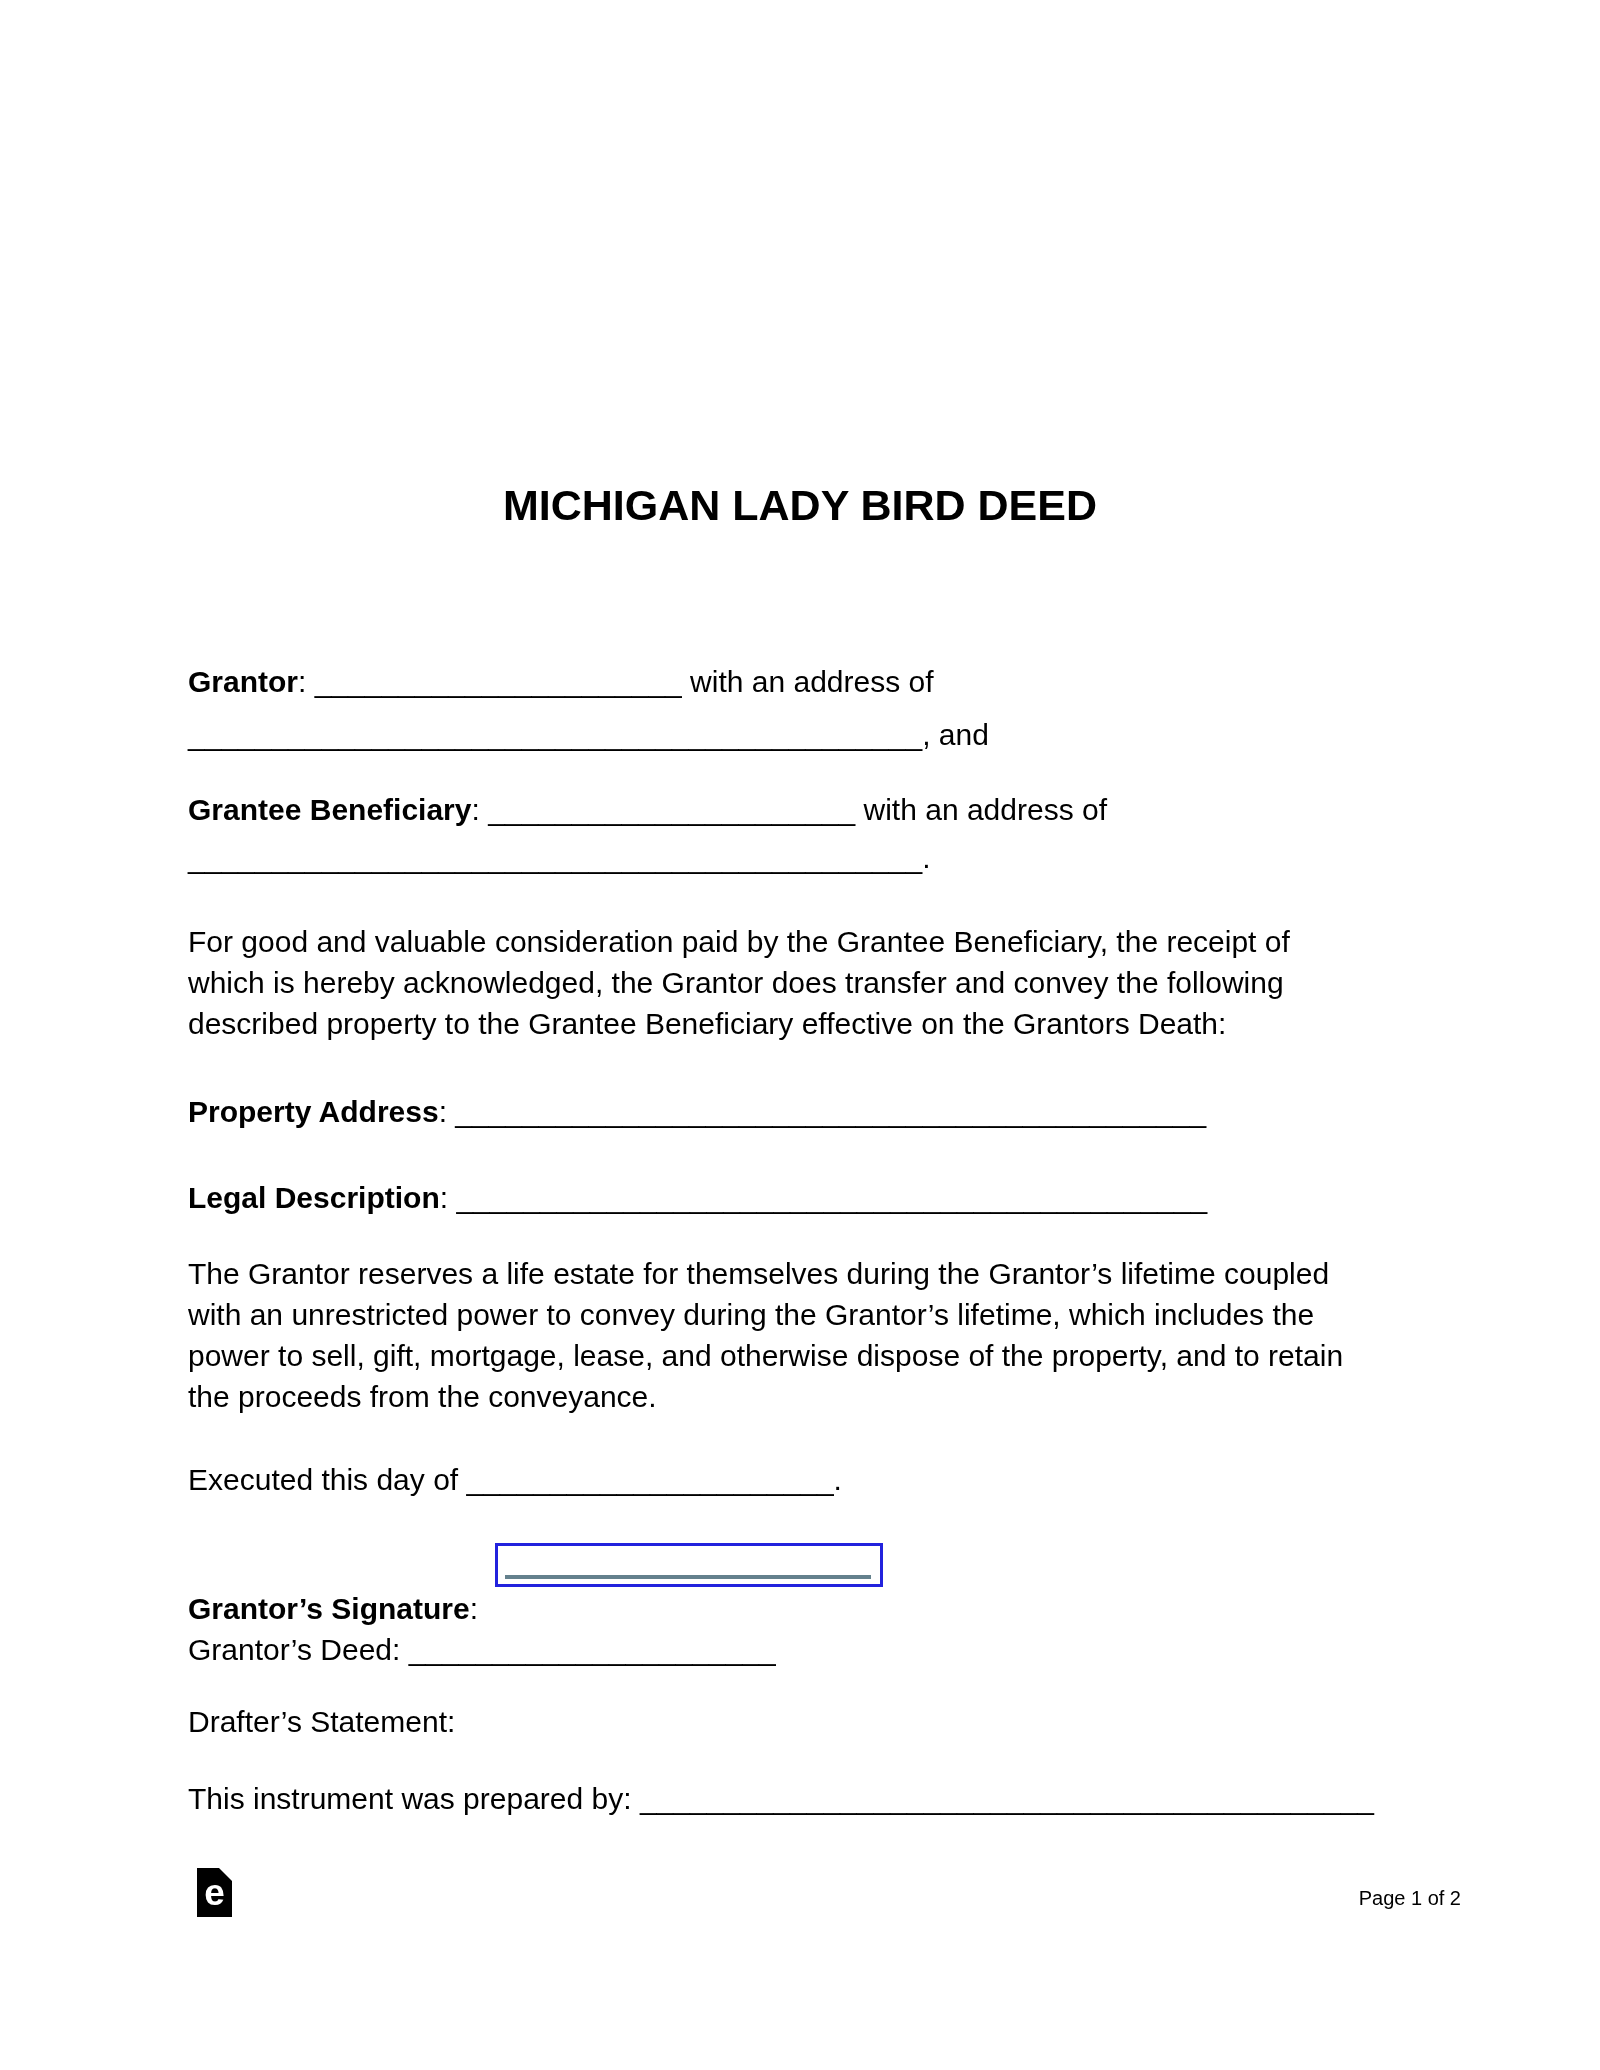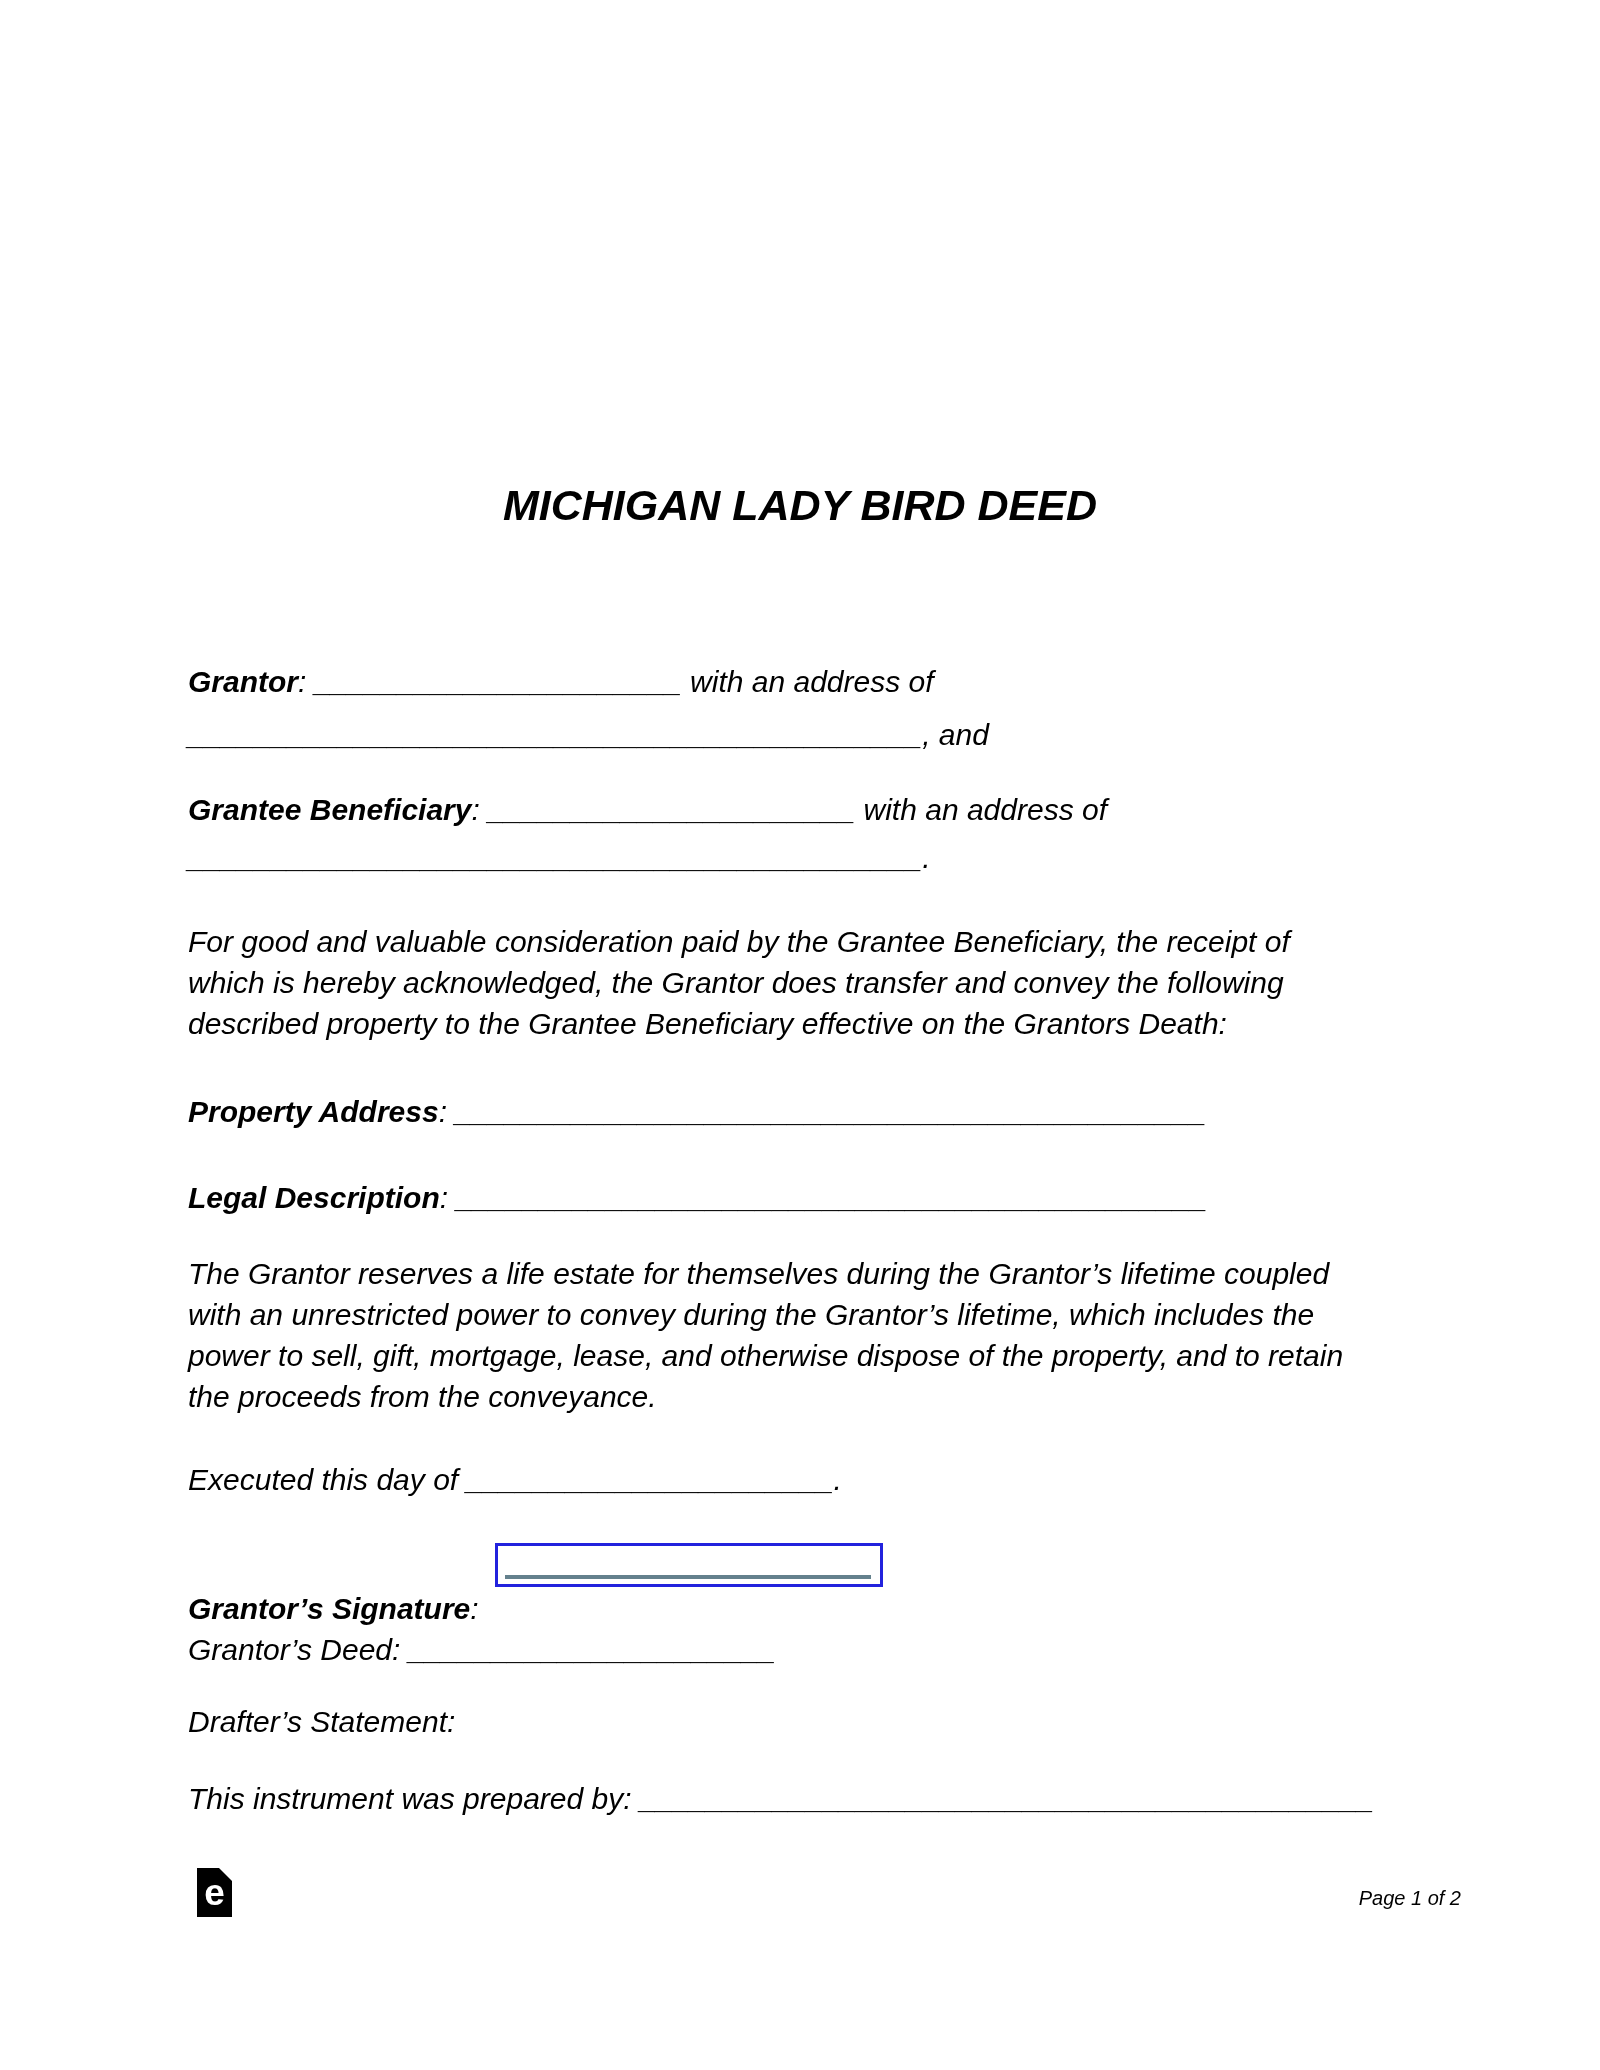--- a/index.html
+++ b/index.html
@@ -10,21 +10,20 @@
     color:#000000;
     font-family:"Liberation Sans","DejaVu Sans",sans-serif;
     overflow:hidden;
   }
   .abs{
     position:absolute;
     left:188px;
     font-size:30px;
     line-height:41px;
     white-space:pre;
-    font-style:italic;
   }
   .title{
     left:0;width:1600px;
     text-align:center;
     font-weight:bold;
     font-size:43px;line-height:49px;
     letter-spacing:0px;
   }
   .bold{font-weight:bold;}
   .para{white-space:pre-line;width:1360px;}

